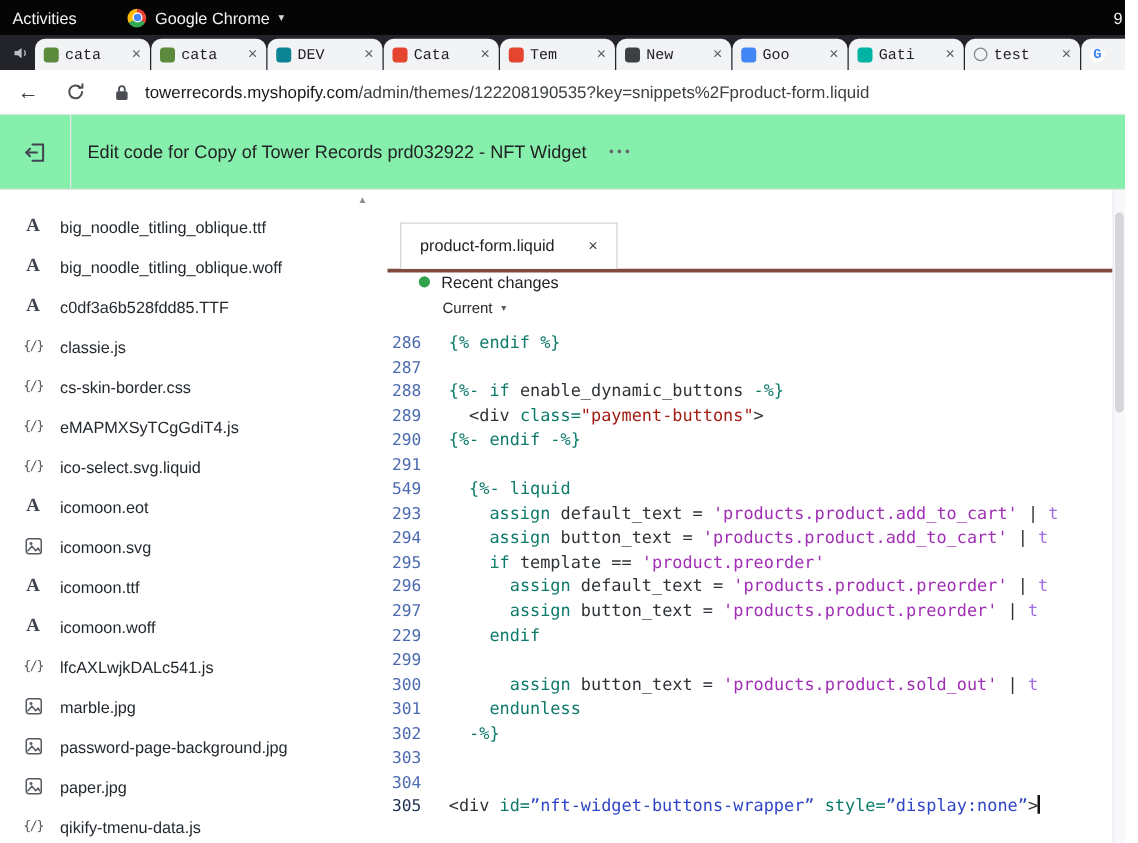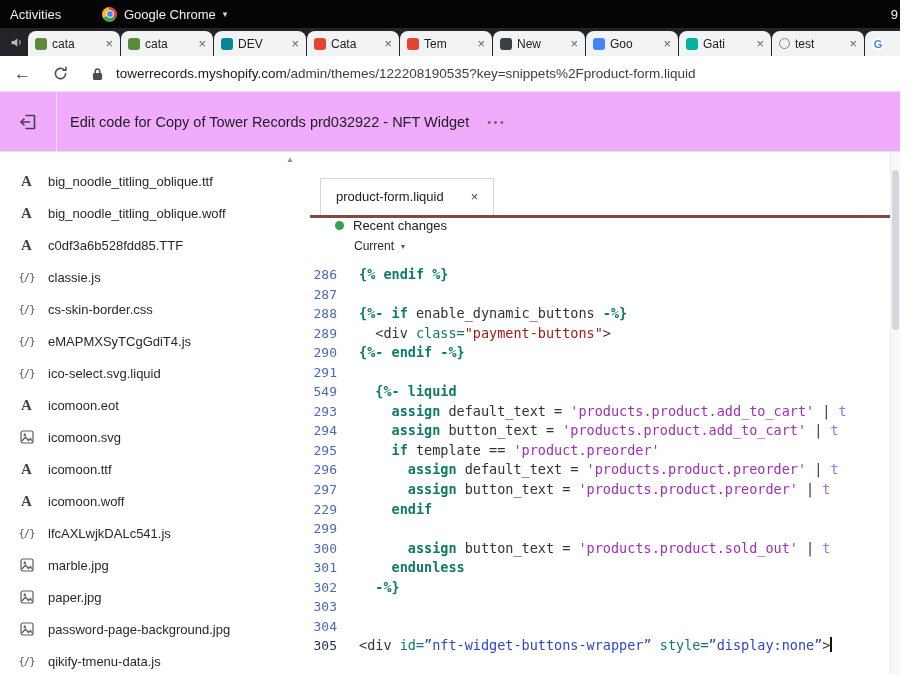--- a/index.html
+++ b/index.html
@@ -15,41 +15,41 @@
   .gnome-bar{height:28px;background:#050505;color:#f2f2f2;display:flex;align-items:center;font-size:13px;position:relative;}
   .activities{margin-left:10px;cursor:pointer;}
   .app-menu{position:absolute;left:102px;display:flex;align-items:center;gap:7px;}
   .chrome-icon{width:15px;height:15px;border-radius:50%;position:relative;flex:none;
     background:conic-gradient(#ea4335 0 120deg,#34a853 120deg 240deg,#fbbc05 240deg 360deg);}
   .chrome-icon::after{content:"";position:absolute;inset:3.5px;background:#4285f4;border:1.5px solid #fff;border-radius:50%;}
   .app-caret{font-size:9px;color:#d8d8d8;}
   .clock{position:absolute;right:2px;white-space:nowrap;}
 
   
-  .tab-strip{height:28px;background:#22242a;display:flex;align-items:flex-end;padding-left:8px;overflow:hidden;}
+  .tab-strip{height:28px;background:#22242a;display:flex;align-items:flex-end;padding-left:8px;overflow:hidden;font-family:Liberation Mono, monospace;}
   .speaker{margin:0 5px 7px 2px;flex:none;line-height:0;}
   .tabs{display:flex;align-items:flex-end;flex:1;overflow:hidden;height:100%;}
   .tab{width:92px;flex:none;height:25px;background:#f2f3f5;border-radius:8px 8px 0 0;margin-right:1px;
     display:flex;align-items:center;gap:5px;padding:0 7px;font-size:12px;color:#202124;cursor:pointer;}
   .fav{width:12px;height:12px;border-radius:3px;flex:none;}
   .fav-globe{width:11px;height:11px;border:1.5px solid #80868b;border-radius:50%;background:transparent;}
   .fav-g{background:#fff;color:#4285f4;font-weight:bold;font-size:11px;line-height:12px;text-align:center;border-radius:50%;}
   .tab-label{flex:1;overflow:hidden;white-space:nowrap;}
   .tab-x{color:#5f6368;font-size:13px;flex:none;}
 
   
   .addr-row{height:36px;background:#fff;border-bottom:1px solid #e3e5e8;display:flex;align-items:center;}
   .nav-back{margin-left:14px;font-size:17px;color:#3f4347;cursor:pointer;}
   .nav-reload{margin-left:22px;line-height:0;cursor:pointer;}
   .omnibox{display:flex;align-items:center;gap:13px;margin-left:24px;flex:1;font-size:13.5px;cursor:text;}
   .url-domain{color:#17191c;}
   .url-path{color:#3c4043;}
 
   
-  .shop-header{height:60px;background:#f0abfc;border-bottom:1px solid #e4e5e7;display:flex;align-items:center;}
+  .shop-header{height:60px;background:#86efac;border-bottom:1px solid #e4e5e7;display:flex;align-items:center;}
   .exit-btn{width:57px;height:100%;display:flex;align-items:center;justify-content:center;border-right:1px solid #e4e5e7;cursor:pointer;flex:none;}
   .sh-title{margin-left:13px;font-size:14.5px;color:#202223;white-space:nowrap;}
   .sh-dots{margin-left:18px;color:#63666a;font-size:11px;letter-spacing:2.5px;cursor:pointer;}
 
   
   .content{display:flex;height:522px;position:relative;}
   .sidebar{width:310px;flex:none;padding-top:13px;position:relative;overflow:hidden;background:#fff;}
   .scroll-up{position:absolute;top:3px;right:16px;font-size:8px;color:#8a8f94;cursor:pointer;}
   .file-item{height:32px;display:flex;align-items:center;padding-left:18px;gap:13px;font-size:13px;color:#24292e;cursor:pointer;white-space:nowrap;}
   .file-icon{width:17px;display:flex;justify-content:center;align-items:center;flex:none;line-height:0;}
@@ -65,21 +65,21 @@
   .changes-row{display:flex;align-items:center;gap:9px;font-size:13px;color:#202223;}
   .dot{width:9px;height:9px;border-radius:50%;background:var(--recent-dot);flex:none;}
   .version-row{margin-top:6px;margin-left:19px;font-size:12px;color:#272b2e;display:flex;align-items:center;gap:7px;cursor:pointer;}
   .vcaret{font-size:8px;color:#55595d;}
 
   .code{margin-top:12px;font-family:"DejaVu Sans Mono",monospace;font-size:13.5px;line-height:19.55px;}
   .code-line{display:flex;min-height:19.55px;}
   .gutter{width:40px;flex:none;text-align:right;padding-right:13px;color:var(--gutter);font-size:13px;}
   .code-line.active .gutter{color:var(--gutter-active);}
   .code-text{white-space:pre;color:#2e3236;padding-left:9px;}
-  .tok-kw{color:var(--kw);font-weight:bold;}
+  .tok-kw{color:var(--kw);font-weight:normal;}
   .tok-str{color:var(--str);}
   .tok-flt{color:var(--filter);}
   .tok-tag{color:var(--tag);}
   .tok-attr{color:var(--attr);}
   .tok-vblue{color:var(--attr-val);}
   .tok-vred{color:var(--attr-val-red);}
   .cursor{display:inline-block;width:2px;height:15px;background:#101114;vertical-align:-2px;}
 
   .scrollbar{position:absolute;right:0;top:152px;bottom:0;width:10px;background:#f7f8f9;border-left:1px solid #ececee;}
   .thumb{position:absolute;left:1px;top:18px;width:7px;height:160px;border-radius:4px;background:#d4d6d9;}
@@ -281,31 +281,31 @@
           <span>marble.jpg</span>
         </div>
         <div class="file-item">
           <span class="file-icon">
             <span><svg width="14" height="14" viewBox="0 0 14 14" fill="none" stroke="#565b61" stroke-width="1.2">
                 <rect x="1" y="1" width="12" height="12" rx="2"></rect>
                 <circle cx="4.8" cy="4.8" r="1.2" fill="#565b61" stroke="none"></circle>
                 <path d="M2 11l3.5-4 3 3.5 2-2 1.5 2.5"></path>
               </svg></span>
           </span>
-          <span>paper.jpg</span>
+          <span>password-page-background.jpg</span>
         </div>
         <div class="file-item">
           <span class="file-icon">
             <span><svg width="14" height="14" viewBox="0 0 14 14" fill="none" stroke="#565b61" stroke-width="1.2">
                 <rect x="1" y="1" width="12" height="12" rx="2"></rect>
                 <circle cx="4.8" cy="4.8" r="1.2" fill="#565b61" stroke="none"></circle>
                 <path d="M2 11l3.5-4 3 3.5 2-2 1.5 2.5"></path>
               </svg></span>
           </span>
-          <span>password-page-background.jpg</span>
+          <span>paper.jpg</span>
         </div>
         <div class="file-item">
           <span class="file-icon">
             <span class="icon-code">{/}</span>
           </span>
           <span>qikify-tmenu-data.js</span>
         </div>
       </div>
 
     <div class="main">

